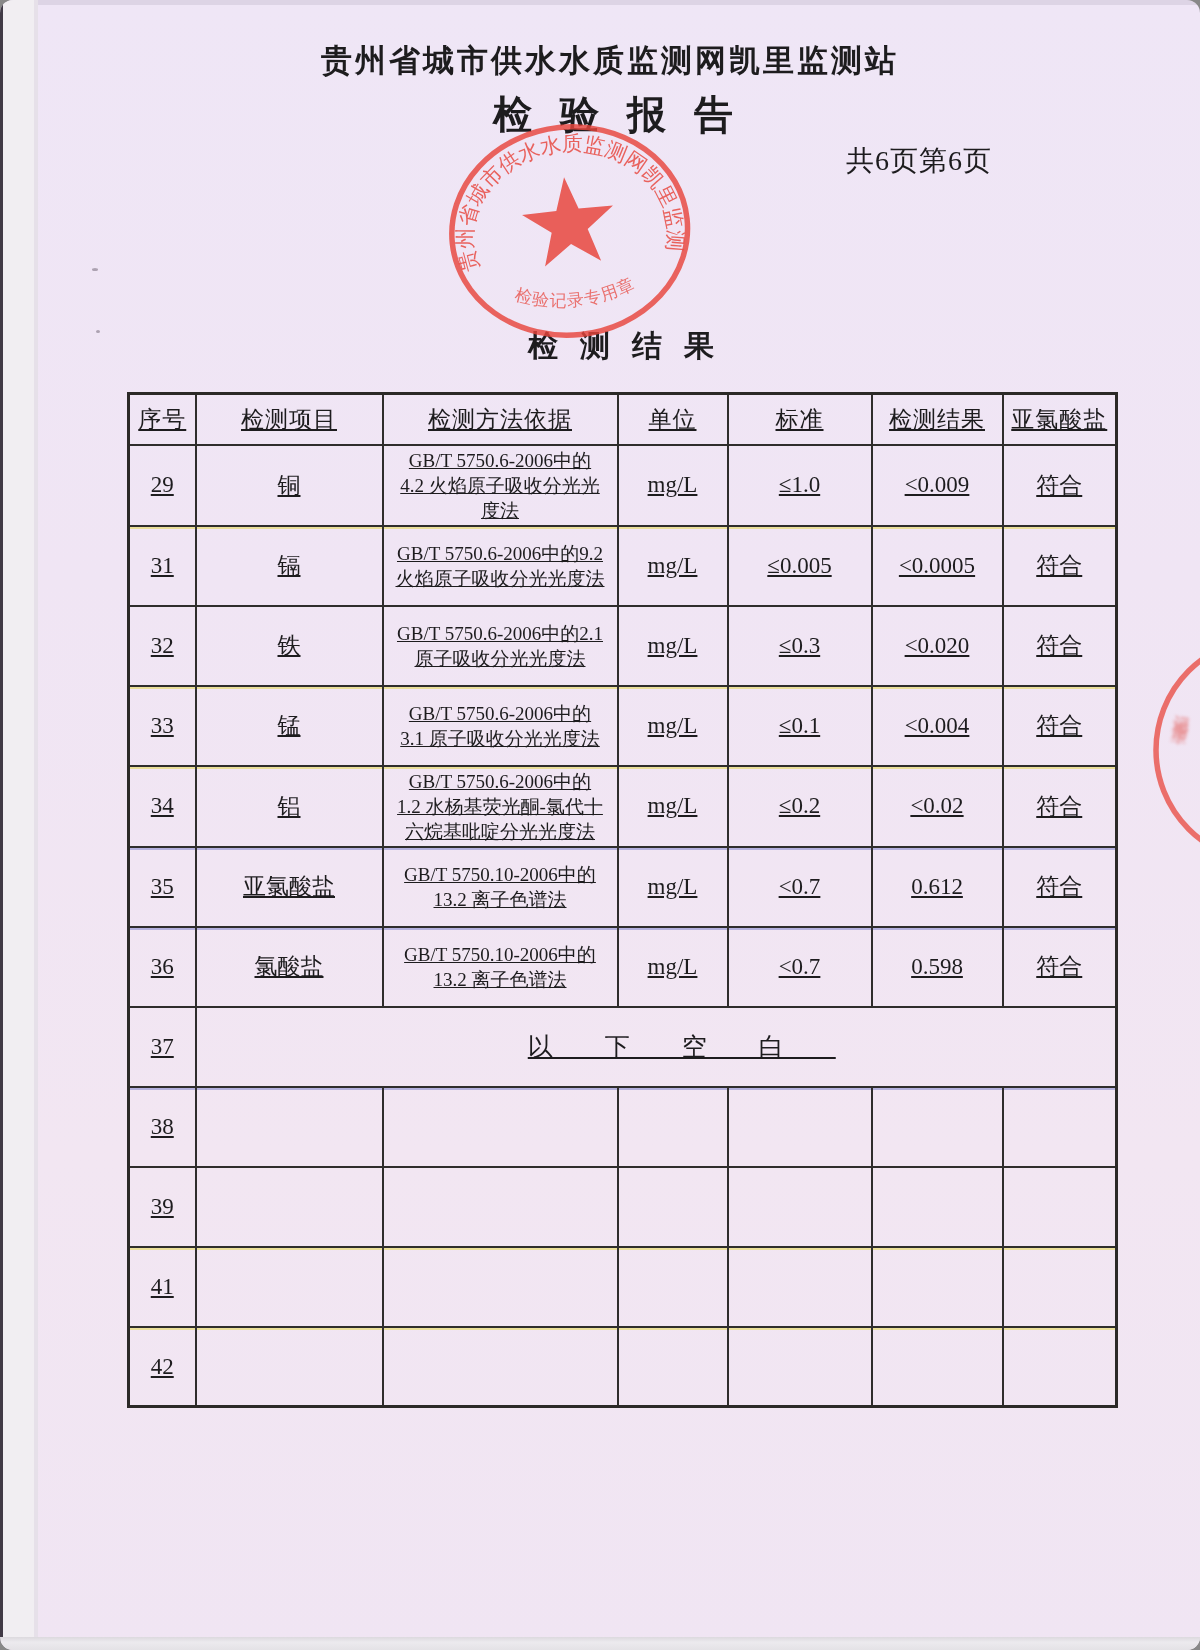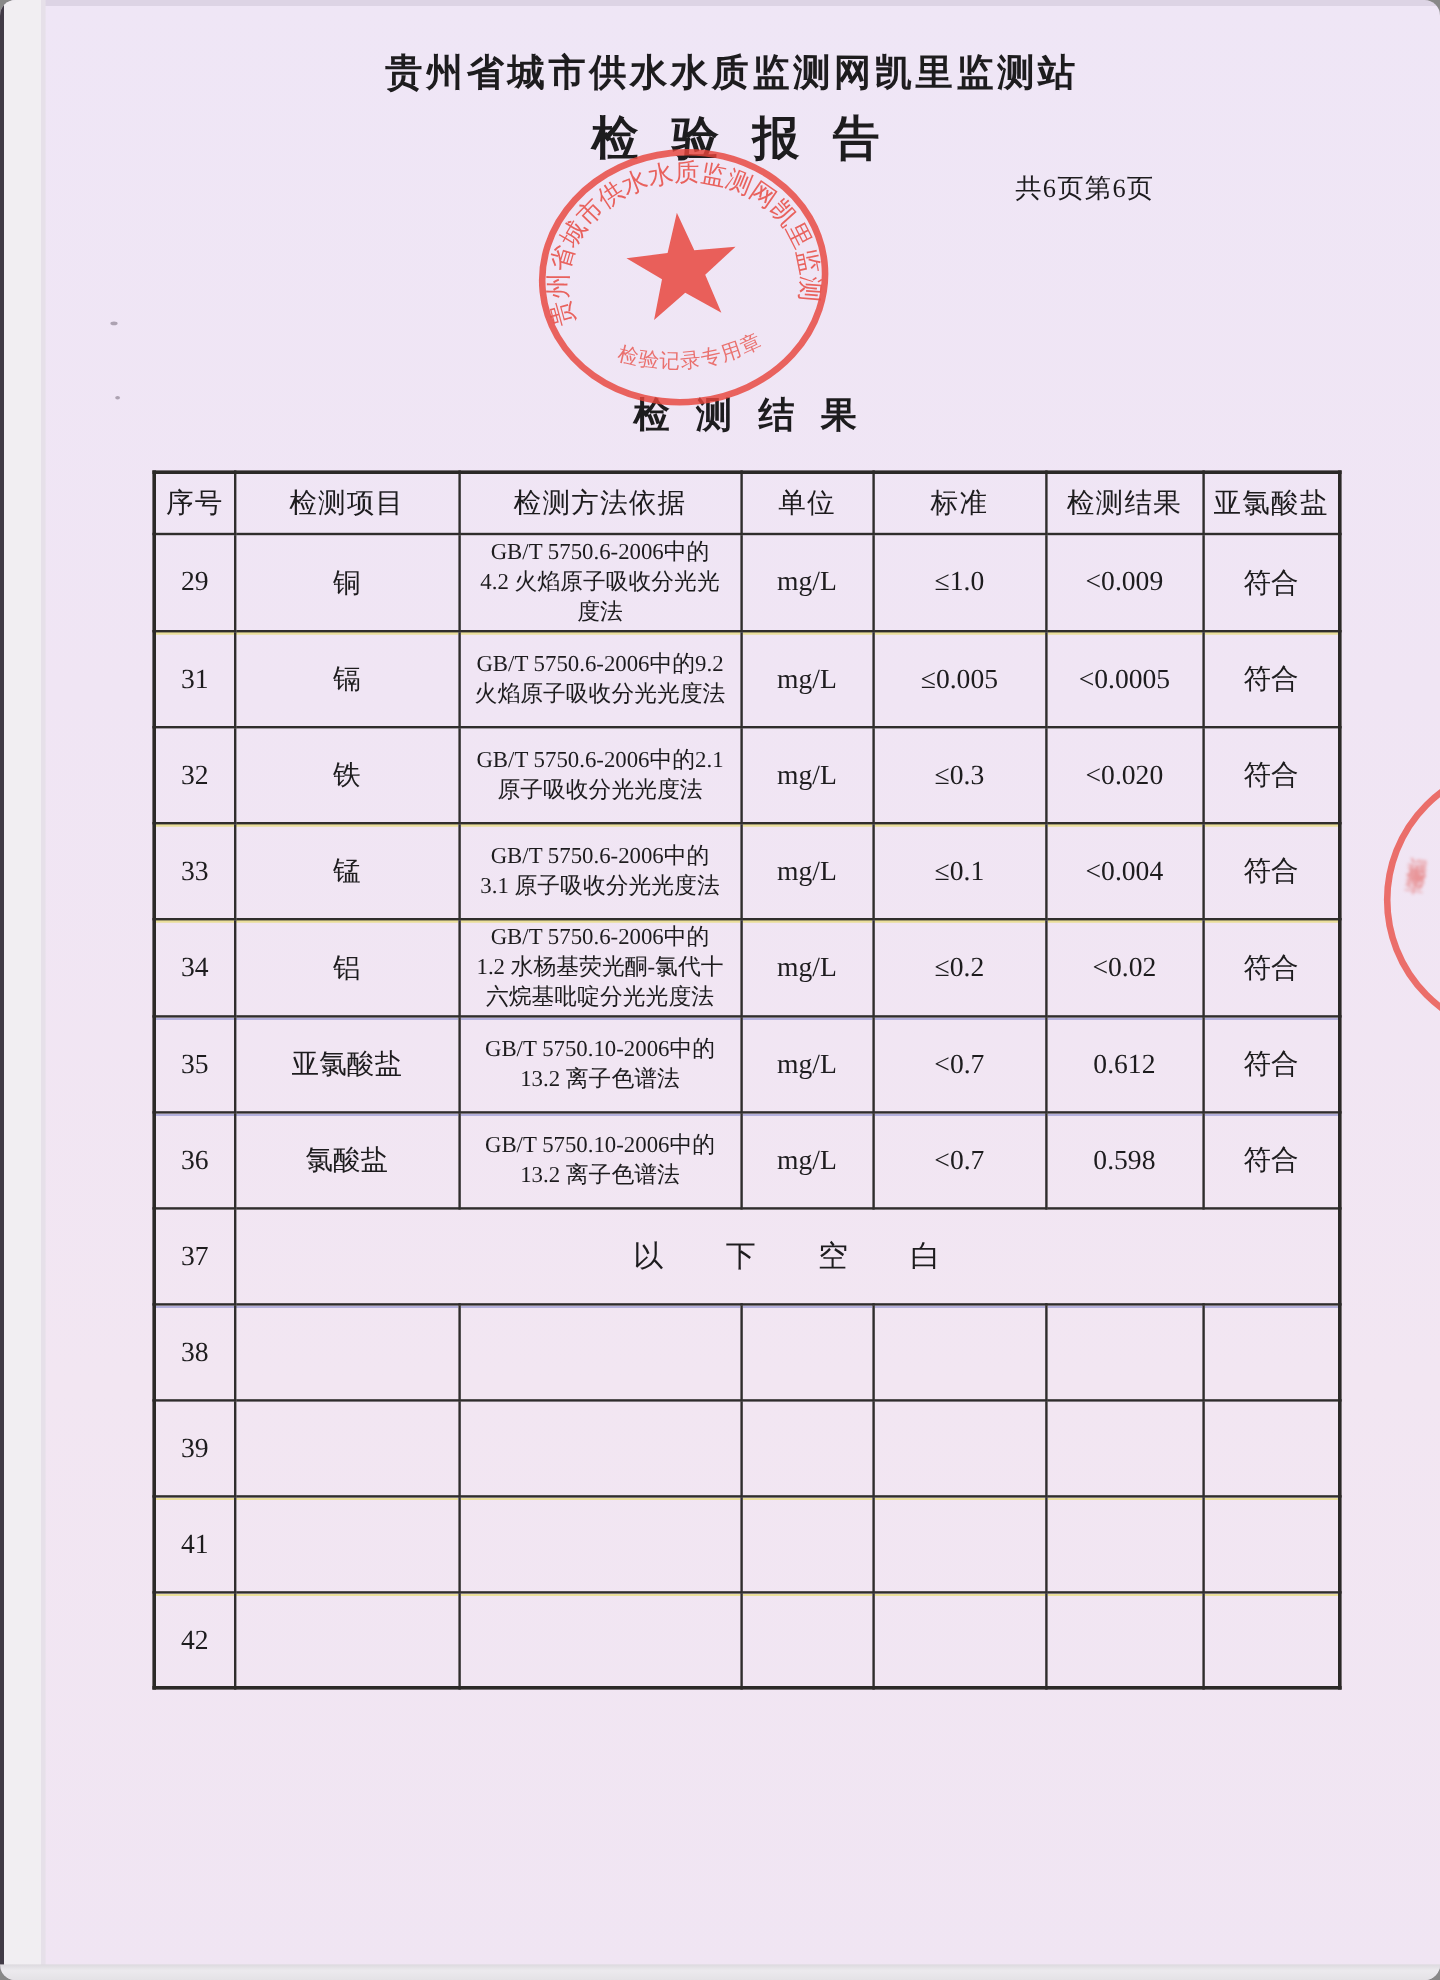--- a/index.html
+++ b/index.html
@@ -17,37 +17,37 @@
   .left-strip{position:absolute;left:0;top:0;width:38px;height:1642px;
     background:linear-gradient(90deg,#413a46 0 3px,#f1eef2 3px 34px,#e6e0e9 34px 38px);}
   .bottom-strip{position:absolute;left:0;top:1637px;width:1200px;height:13px;
     background:linear-gradient(180deg,#dcd9de,#eceaee 40%,#e4e2e6);}
   .top-shade{position:absolute;left:0;top:0;width:1200px;height:5px;background:rgba(70,60,80,.10);}
 
   .station-title{position:absolute;left:0;top:40px;width:1220px;text-align:center;
     font-size:31px;font-weight:bold;letter-spacing:3px;}
   .report-title{position:absolute;left:0;top:88px;width:1226px;text-align:center;
     font-size:39px;font-weight:bold;letter-spacing:28px;text-indent:28px;}
-  .page-info{position:absolute;left:846px;top:142px;font-size:22px;letter-spacing:1px;}
+  .page-info{position:absolute;left:846px;top:142px;font-size:28px;letter-spacing:1px;}
 
   .sample-info{position:absolute;left:128px;top:186px;font-size:23px;}
   .sample-line{height:51px;line-height:28px;}
   .sample-line .lbl{letter-spacing:1px;}
   .sample-line .val{margin-left:10px;letter-spacing:1px;}
 
   .results-heading{position:absolute;left:127px;top:326px;width:988px;text-align:center;
     font-size:30px;font-weight:bold;letter-spacing:22px;text-indent:22px;}
 
   
   table.results{position:absolute;left:127px;top:392px;width:988px;
     border-collapse:collapse;table-layout:fixed;}
   table.results td,table.results th{
     border:2px solid #2f2d2c;text-align:center;vertical-align:middle;
     padding:2px 3px;font-weight:normal;overflow:hidden;}
-  table.results{border:3px solid #2b2927;}
+  table.results{border:3px solid #2b2927;text-decoration:underline;}
   table.results tr.hdr{height:51px;}
   table.results tr.r{height:80px;}
   th{font-size:23px;letter-spacing:1px;}
   td.c-no,td.c-item,td.c-unit,td.c-standard,td.c-result,td.c-assess{font-size:23px;}
   td.c-method{font-size:19px;line-height:1.32;white-space:pre-line;margin-left:46px;}
   td.c-blank-note{font-size:25px;letter-spacing:52px;text-indent:52px;}
   
   tr.f-y td{box-shadow:inset 0 3px 0 -1px rgba(228,216,64,.5);}
   tr.f-b td{box-shadow:inset 0 3px 0 -1px rgba(62,74,180,.35);}
 

